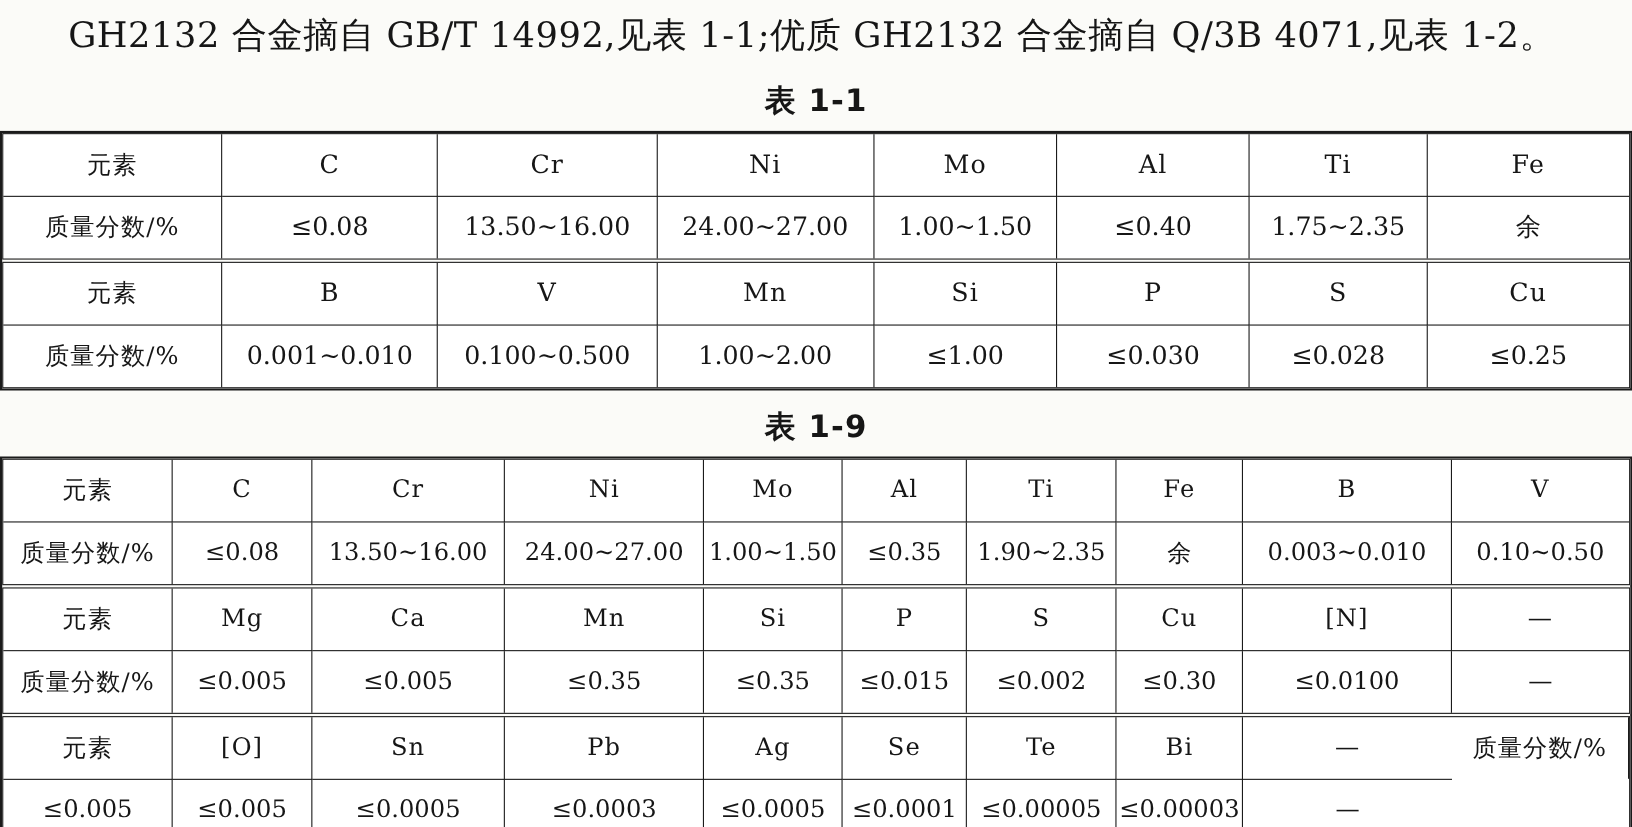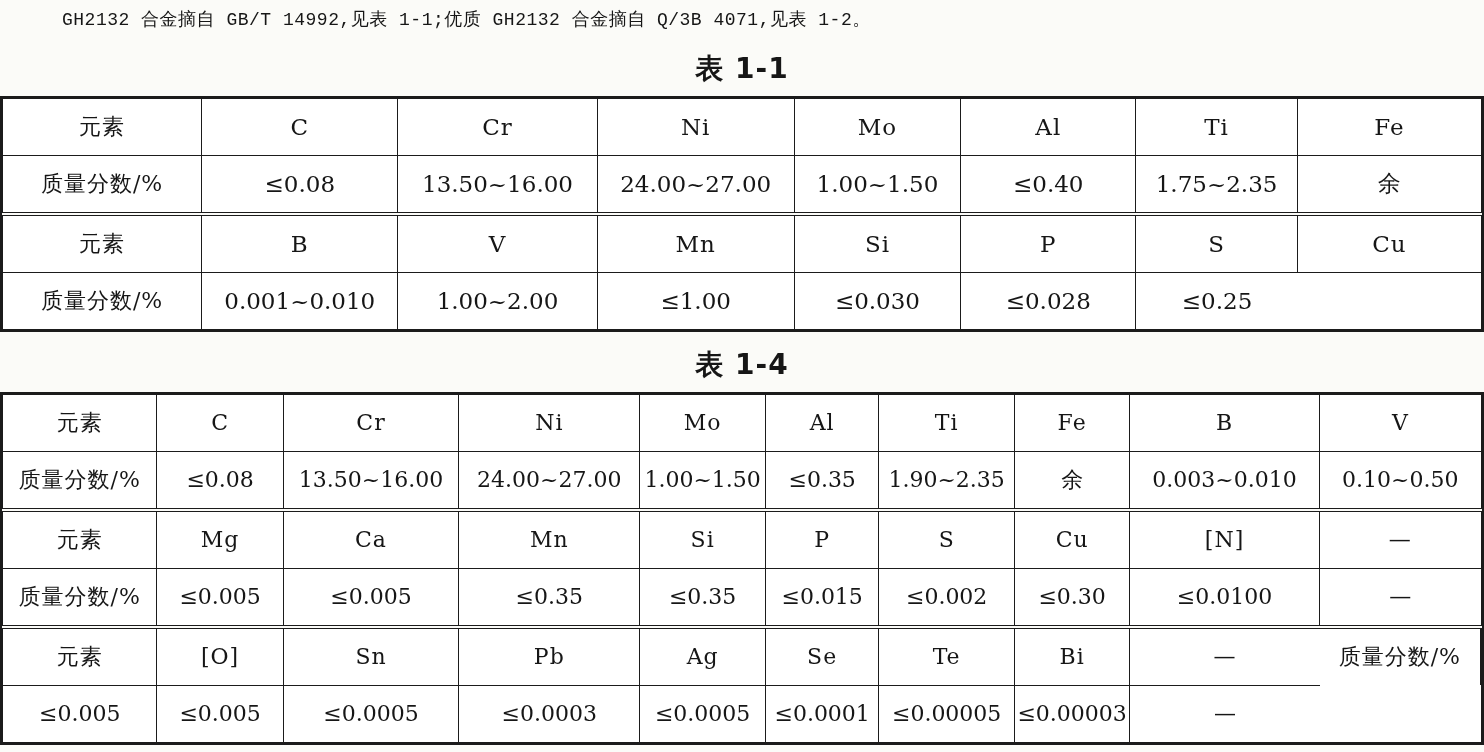--- a/index.html
+++ b/index.html
@@ -9,26 +9,25 @@
     height: 752px;
     overflow: hidden;
     background: #fbfbf8;
     color: #161616;
     font-family: "DejaVu Serif", "Liberation Serif", serif;
   }
   .page { width: 1484px; height: 752px; position: relative; }
 
   .intro {
     margin: 6px 0 0 0;
-    font-size: 18px;
+    font-size: 32px;
     line-height: 1.65;
     text-indent: 62px;
     letter-spacing: 0.5px;
     white-space: nowrap;
-    font-family: Liberation Mono, monospace;
   }
 
   .caption {
     margin: 14px 0 8px 0;
     text-align: center;
     font-size: 28px;
     font-weight: 700;
     font-family: "DejaVu Sans", "Liberation Sans", sans-serif;
     letter-spacing: 1px;
   }
@@ -91,29 +90,30 @@
         <div class="cell row-label row0">元素</div>
         <div class="cell elem row0">B</div>
         <div class="cell elem row0">V</div>
         <div class="cell elem row0">Mn</div>
         <div class="cell elem row0">Si</div>
         <div class="cell elem row0">P</div>
         <div class="cell elem row0">S</div>
         <div class="cell elem row0 last-col">Cu</div>
         <div class="cell row-label">质量分数/%</div>
         <div class="cell val">0.001~0.010</div>
+        <div class="cell val">0.100~0.500</div>
         <div class="cell val">1.00~2.00</div>
         <div class="cell val">≤1.00</div>
         <div class="cell val">≤0.030</div>
         <div class="cell val">≤0.028</div>
         <div class="cell val last-col">≤0.25</div>
       </div>
     </div>
 
-  <div class="caption">表 1-4</div>
+  <div class="caption">表 1-9</div>
   <div class="table-outer t2">
       <div class="section" style="grid-template-columns: 155fr 127fr 176fr 182fr 126fr 114fr 136fr 116fr 190fr 162fr;">
         <div class="cell row-label row0">元素</div>
         <div class="cell elem row0">C</div>
         <div class="cell elem row0">Cr</div>
         <div class="cell elem row0">Ni</div>
         <div class="cell elem row0">Mo</div>
         <div class="cell elem row0">Al</div>
         <div class="cell elem row0">Ti</div>
         <div class="cell elem row0">Fe</div>

